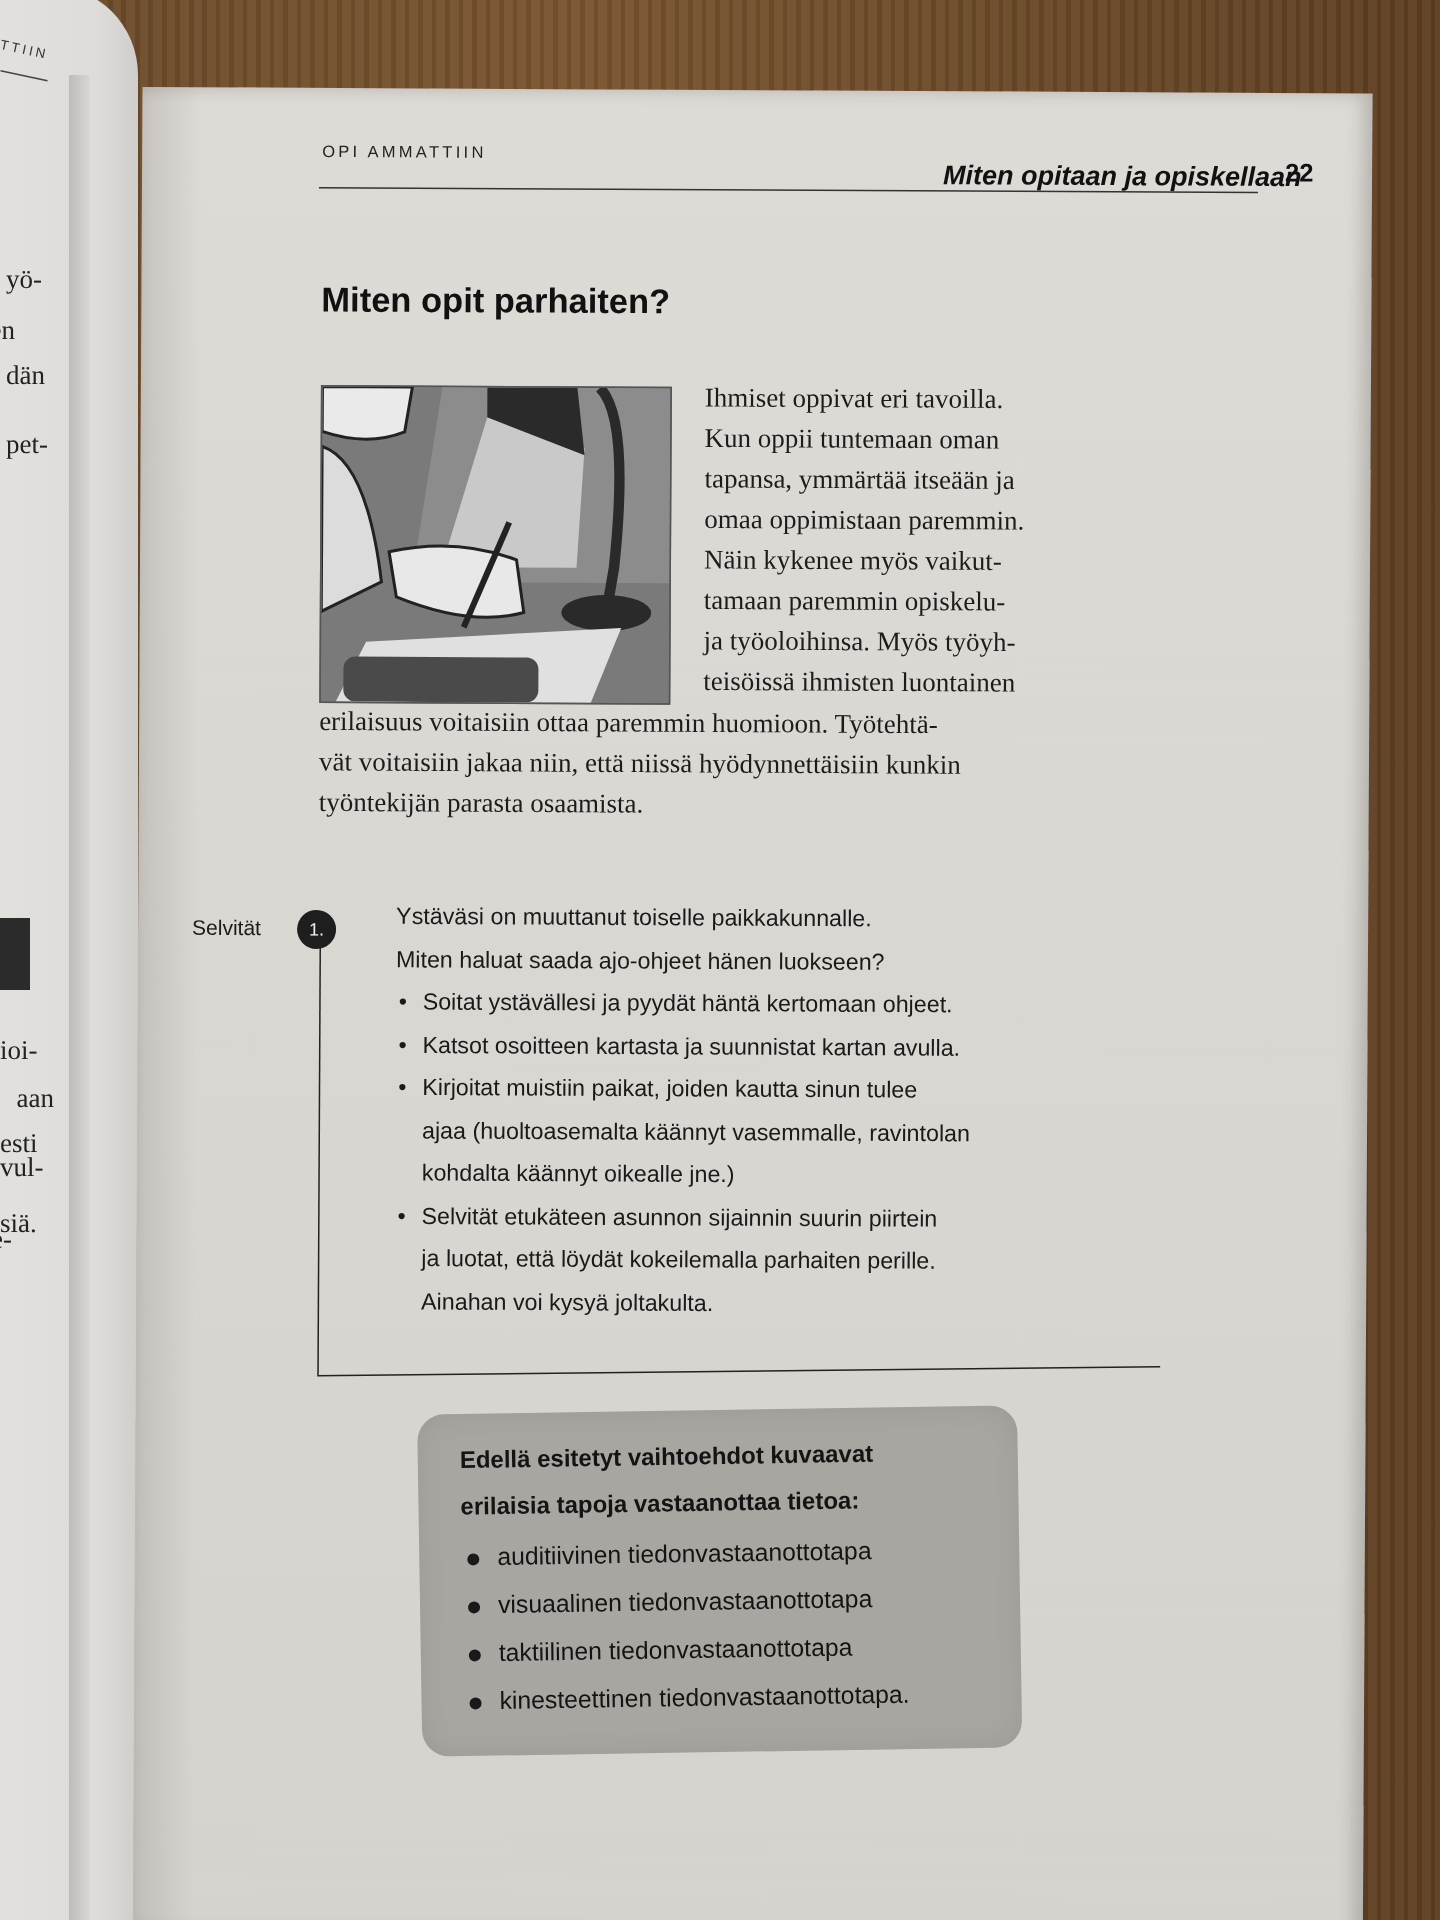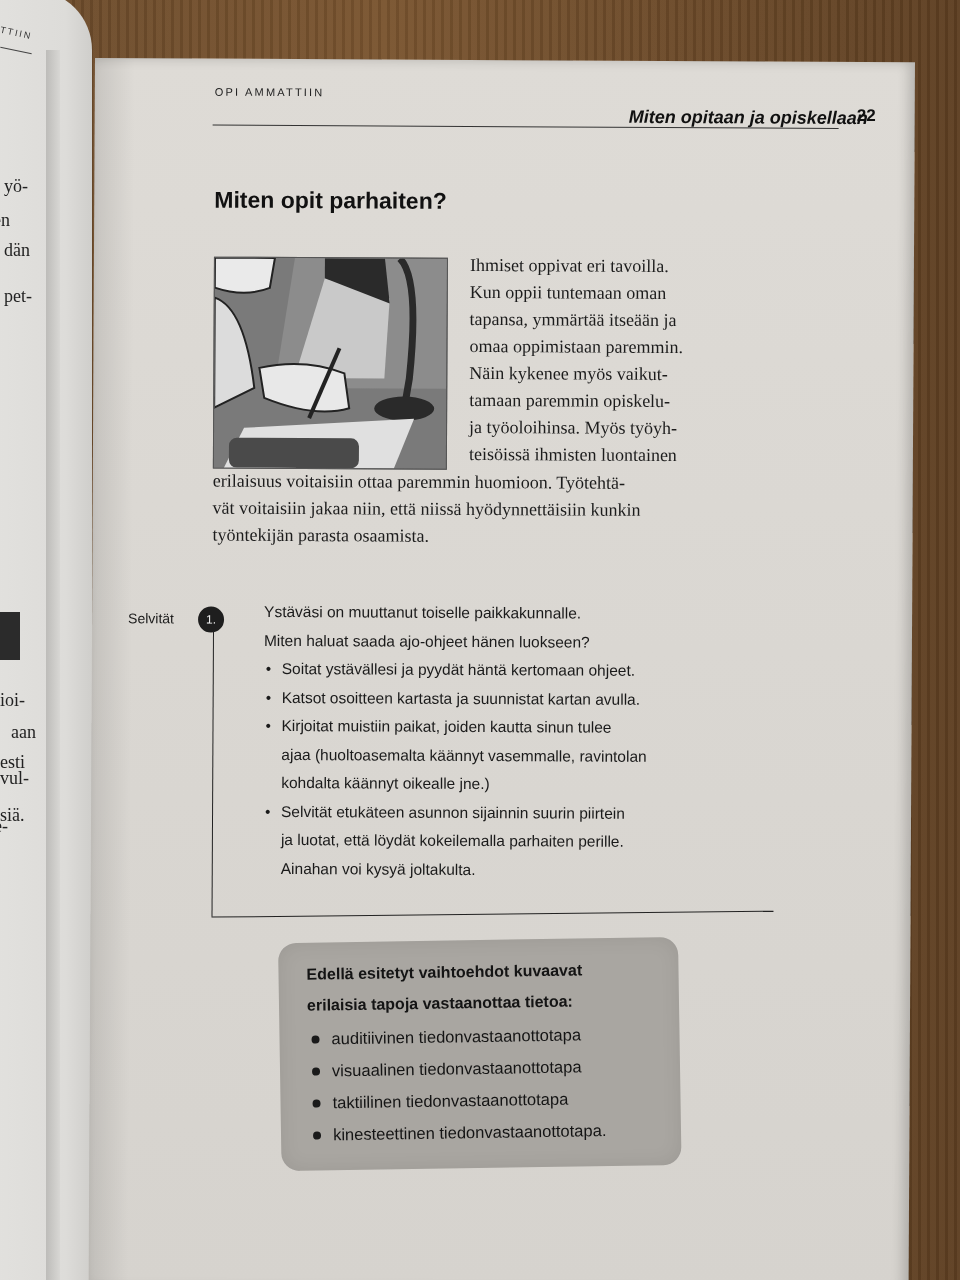--- a/index.html
+++ b/index.html
@@ -29,21 +29,21 @@
   .page {
     position:absolute; left:95px; top:58px; width:820px; height:1230px;
     background:linear-gradient(180deg,#dedbd6 0%,#d9d6d1 60%,#d6d3ce 100%);
     transform: rotate(0.3deg);
     transform-origin: top left;
     box-shadow: -6px 0 12px rgba(0,0,0,0.18) inset;
   }
   .page-shade { position:absolute; left:0; top:0; width:40px; height:100%;
     background:linear-gradient(90deg,rgba(0,0,0,0.10),rgba(0,0,0,0)); }
 
-  .running-left { position:absolute; left:120px; top:27px; font-size:11px; letter-spacing:2.2px; color:#222; }
+  .running-left { position:absolute; left:120px; top:37px; font-size:11px; letter-spacing:2.2px; color:#222; }
   .running-right { position:absolute; left:534px; top:46px; font-size:18px; font-weight:bold; color:#111;font-style:italic; }
   .page-number { position:absolute; left:762px; top:44px; font-size:17px; font-weight:bold; color:#111; }
   .header-rule { position:absolute; left:118px; top:66px; width:626px; border-top:1.5px solid #333; }
 
   .title { position:absolute; left:120px; top:128px; font-size:23px; font-weight:bold; color:#111; }
 
   .illustration {
     position:absolute; left:120px; top:198px; width:232px; height:210px;
     background:#6a6a6a; overflow:hidden; border:1px solid #555;
   }

